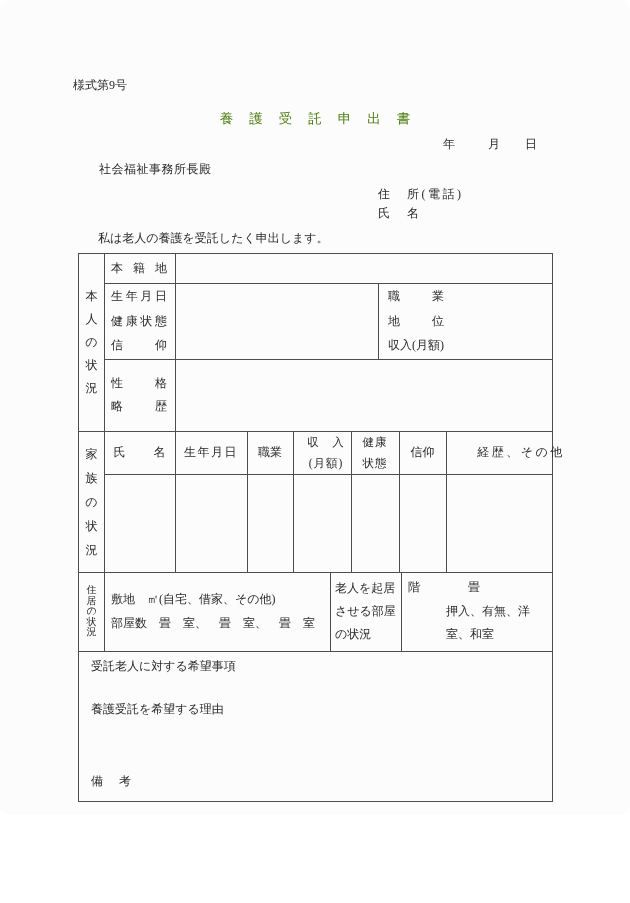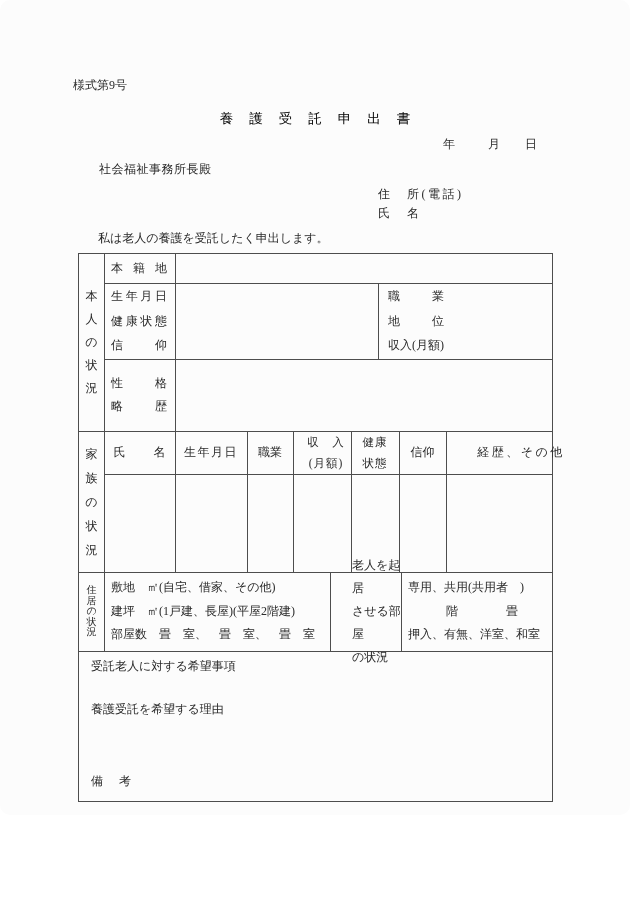--- a/index.html
+++ b/index.html
@@ -14,21 +14,21 @@
   .page{
     position:absolute;left:0;top:0;width:630px;height:815px;
     background:#fcfcfc;overflow:hidden;border-radius:10px;
   }
   .abs{position:absolute;}
   .fs12{font-size:12px;line-height:14px;}
   
   .doc-title{
     left:0;top:110px;width:630px;text-align:center;
     font-size:13.5px;letter-spacing:16px;text-indent:16px;
-    color:#000000;
+    color:#4d7c0f;
   }
   .date-char{font-size:12px;line-height:14px;}
   .sender-label{letter-spacing:2.5px;}
   
   .tbl{
     position:absolute;left:78px;top:253px;width:475px;height:549px;
     border:1px solid #4d4d4d;box-sizing:border-box;
     font-size:12px;
   }
   .gl{position:absolute;background:#4d4d4d;}
@@ -150,32 +150,30 @@
     <div class="cell" style="left:25px;top:220px;width:448px;height:98px;"></div>
 
     <div class="cell vlabel s3" style="left:0;top:318px;width:25px;height:79px;">住
 居
 の
 状
 況</div>
 
     <div class="cell houslines" style="left:25px;top:318px;width:226px;height:79px;padding-left:7px;">
       <span class="line">敷地　㎡(自宅、借家、その他)</span>
-      <span class="line">建坪　㎡(1戸建、長屋)(平屋2階建)</span>
       <span class="line">部屋数　畳　室、　畳　室、　畳　室</span>
     </div>
 
-    <div class="cell rowlines2" style="left:251px;top:318px;width:71px;height:79px;padding-left:22px;">
+    <div class="cell rowlines2" style="left:251px;top:318px;width:71px;height:79px;padding-left:5px;">
       <span class="line">老人を起居</span>
       <span class="line">させる部屋</span>
       <span class="line">の状況</span>
     </div>
 
     <div class="cell houslines housing-usage" style="left:322px;top:318px;width:151px;height:79px;padding-left:7px;">
-      <span class="line">専用、共用(共用者　)</span>
       <span class="line">階　　　　畳</span>
       <span class="line">押入、有無、洋室、和室</span>
     </div>
 
     <div class="note" style="left:12px;top:405px;">受託老人に対する希望事項</div>
     <div class="note" style="left:12px;top:448px;">養護受託を希望する理由</div>
     <div class="note" style="left:12px;top:497px;letter-spacing:2px;margin-top:23px;">備　考</div>
   </div>
 
 </div>

